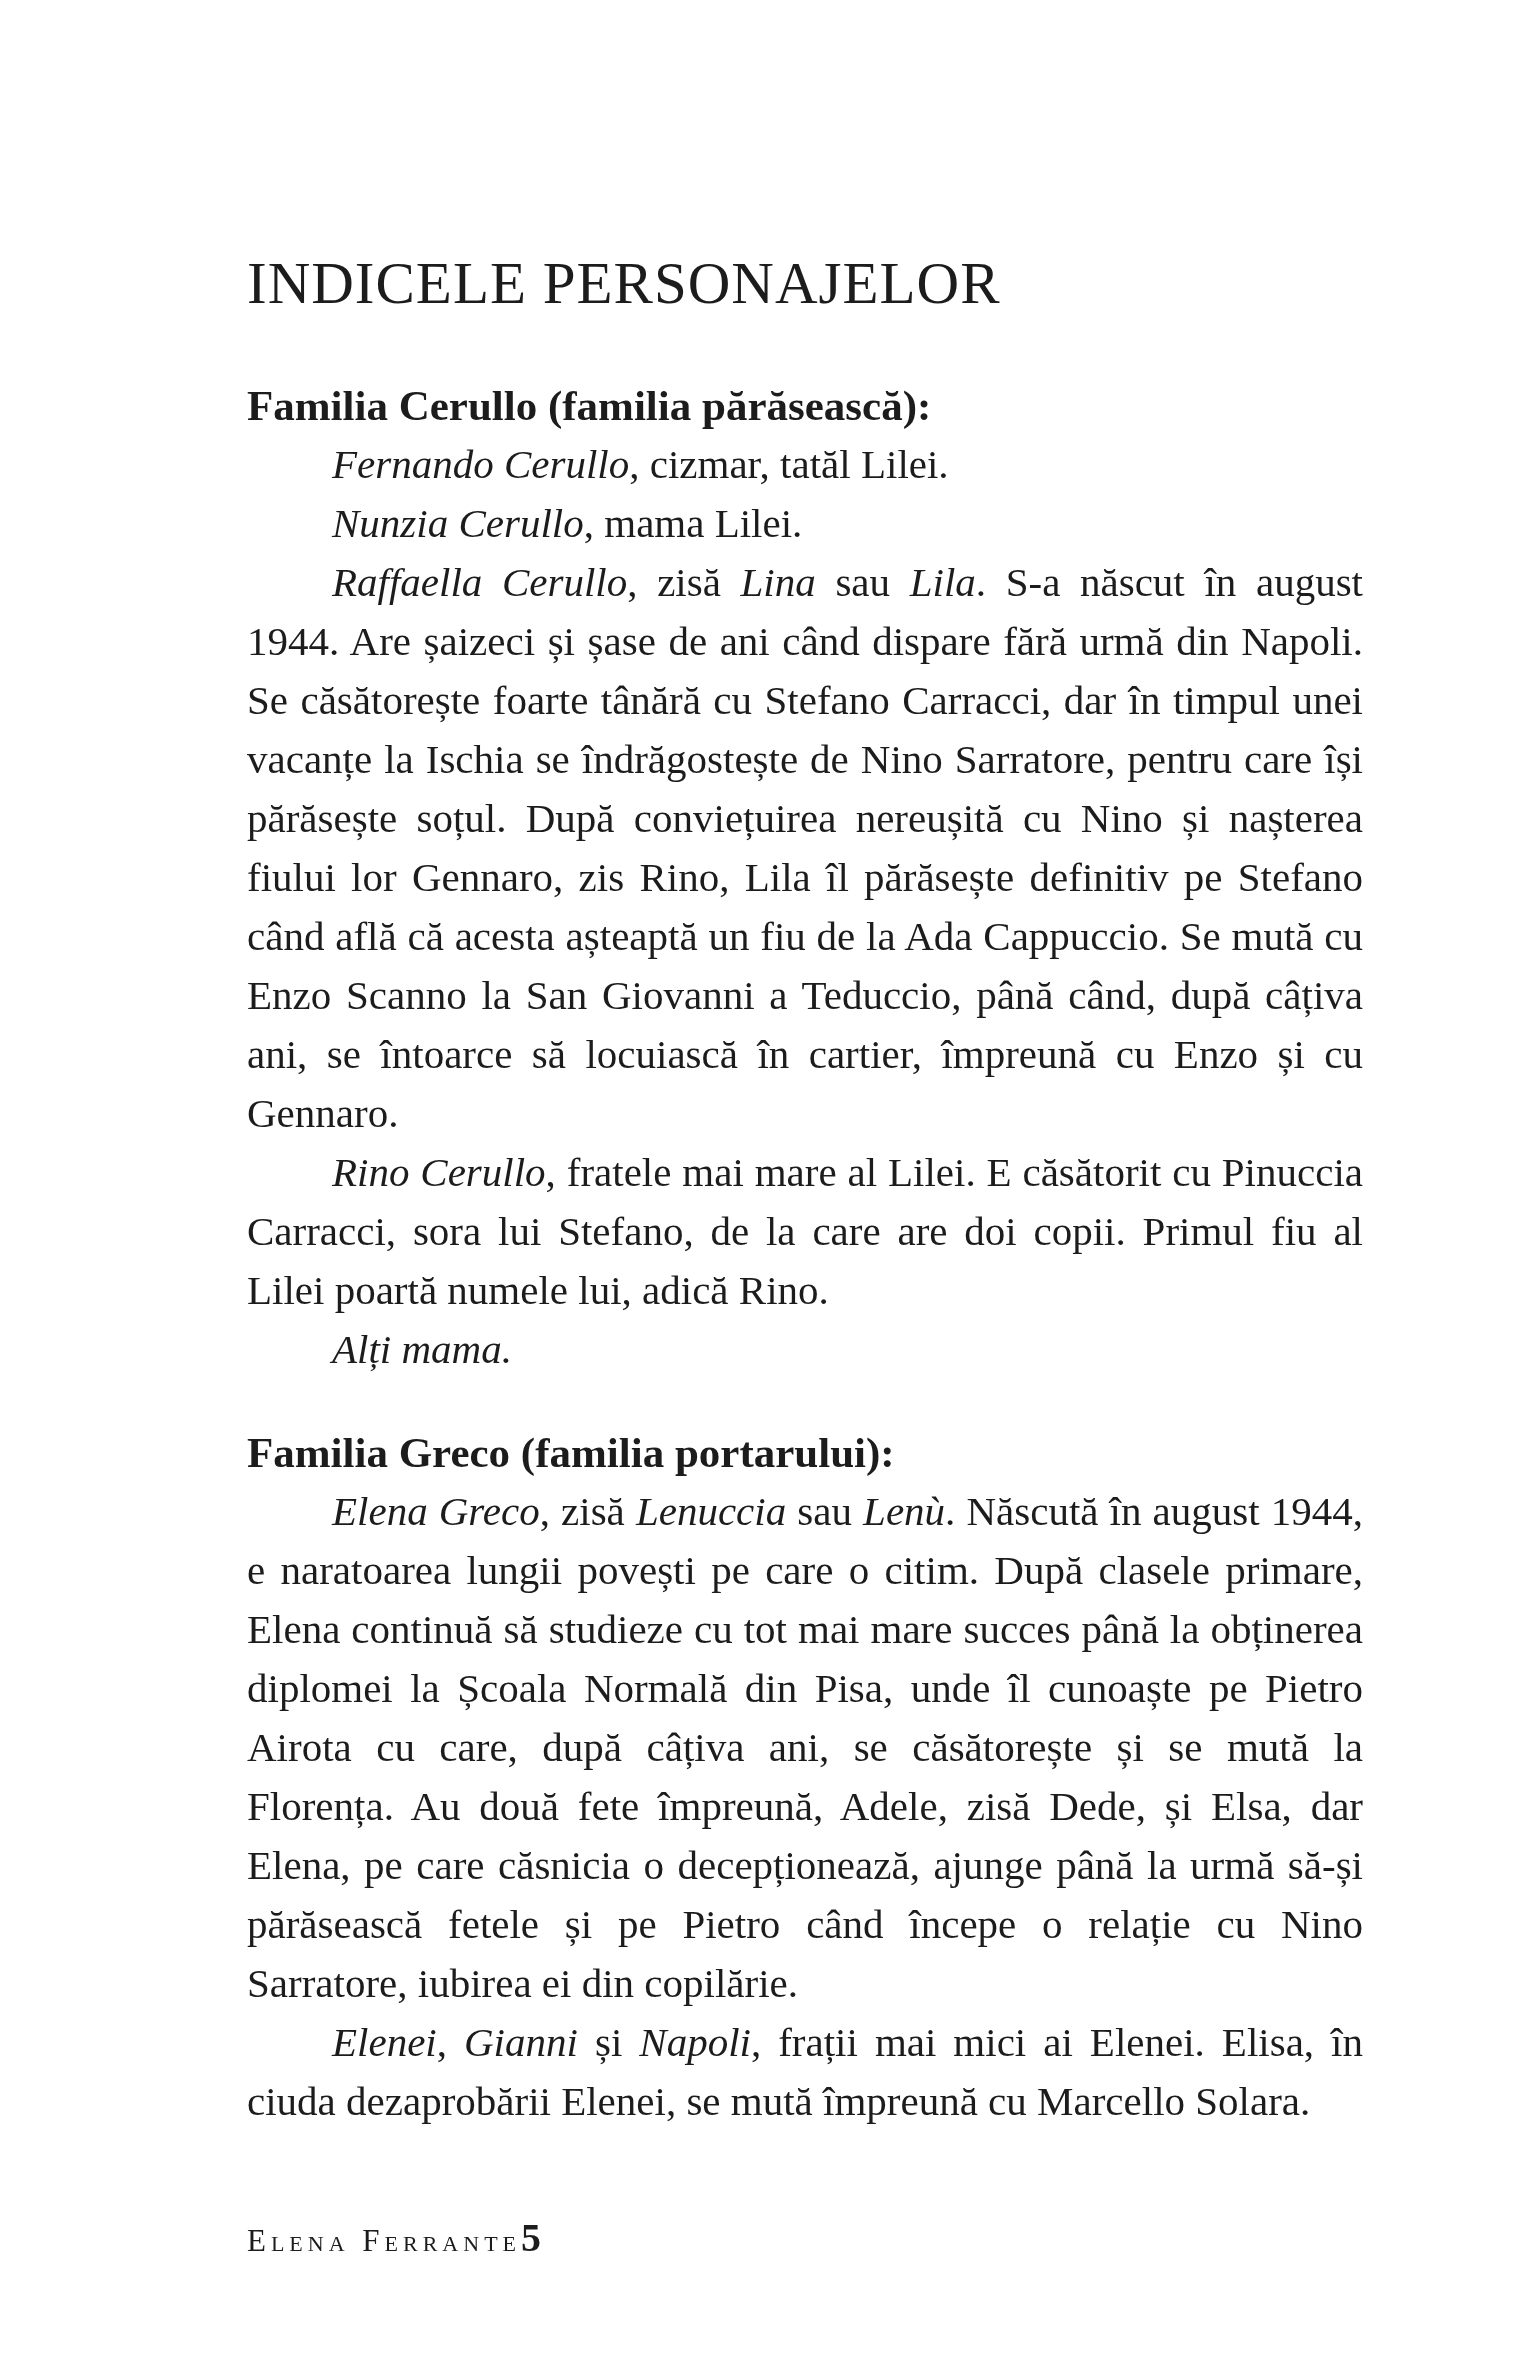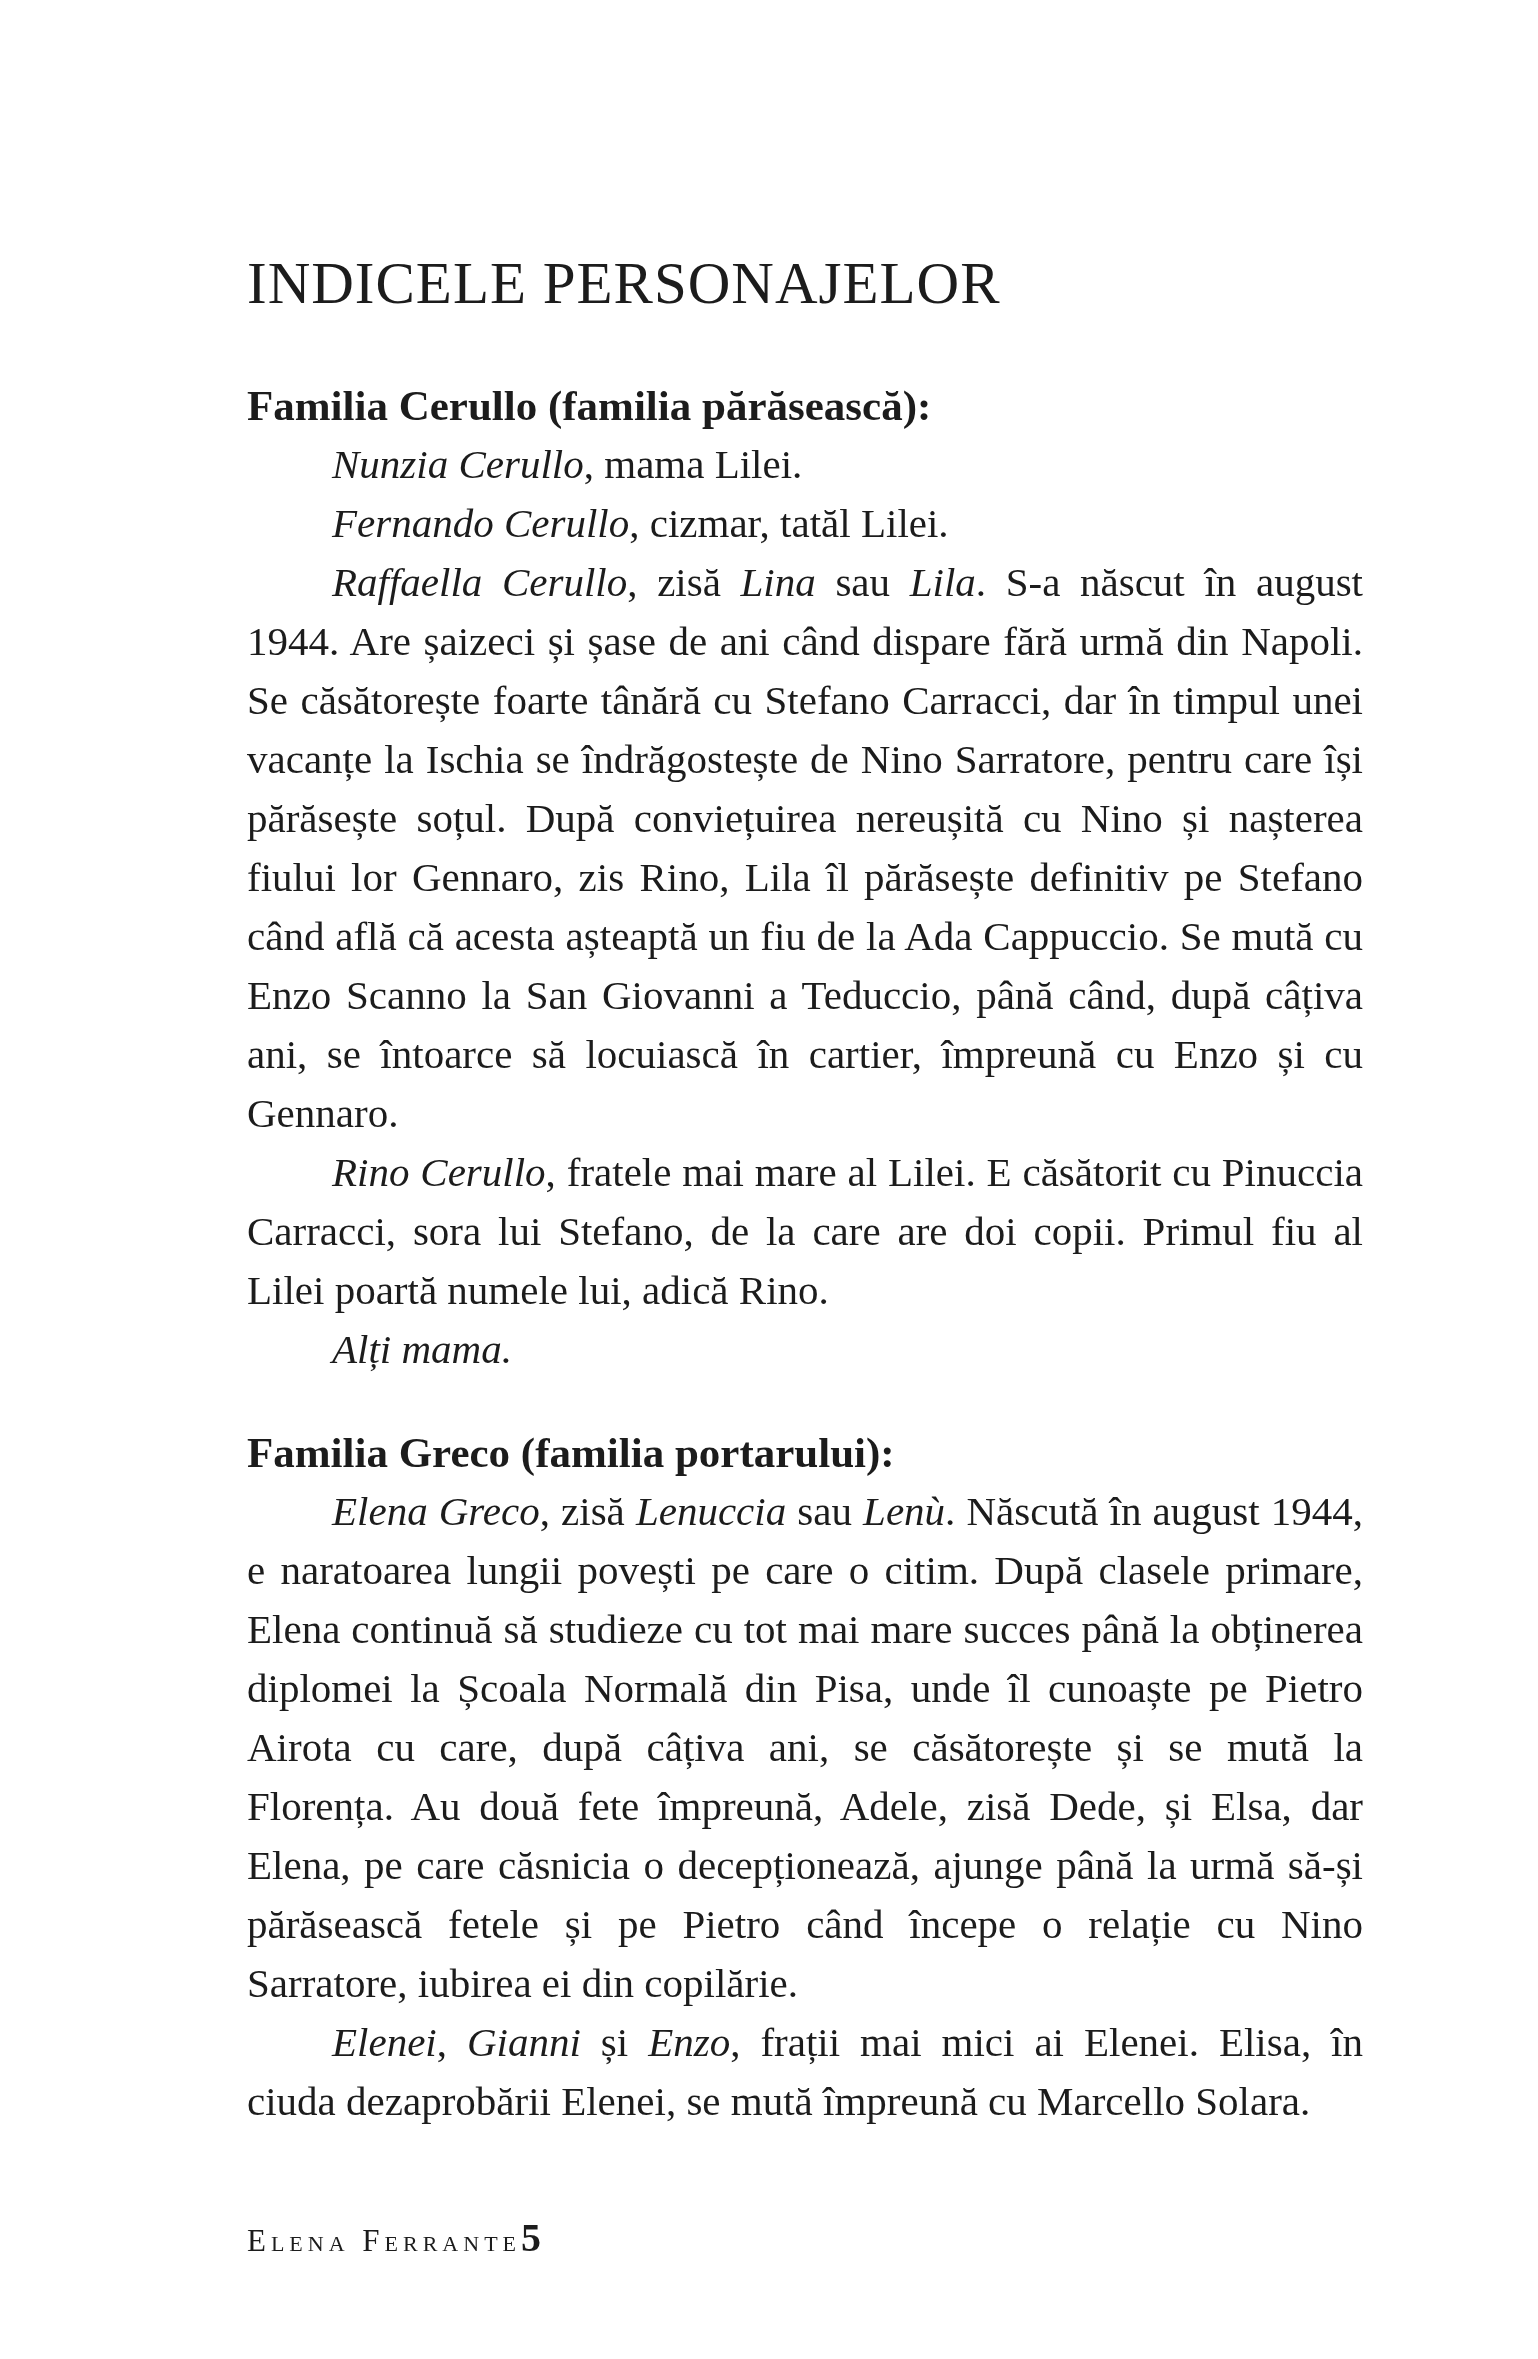--- a/index.html
+++ b/index.html
@@ -68,30 +68,30 @@
   }
 </style>
 </head>
 <body>
 
 <main class="page-column">
   <h1 class="page-title">INDICELE PERSONAJELOR</h1>
   <div id="content">
       <section class="section">
         <h2 class="family-heading">Familia Cerullo (familia părăsească):</h2>
+        <p class="character-paragraph"><em>Fernando Cerullo</em><span>, cizmar, tatăl Lilei.</span></p>
         <p class="character-paragraph"><em>Nunzia Cerullo</em><span>, mama Lilei.</span></p>
-        <p class="character-paragraph"><em>Fernando Cerullo</em><span>, cizmar, tatăl Lilei.</span></p>
         <p class="character-paragraph"><em>Raffaella Cerullo</em><span>, zisă </span><em>Lina</em><span> sau </span><em>Lila</em><span>. S-a născut în august 1944. Are șaizeci și șase de ani când dispare fără urmă din Napoli. Se căsătorește foarte tânără cu Stefano Carracci, dar în timpul unei vacanțe la Ischia se îndrăgostește de Nino Sarratore, pentru care își părăsește soțul. După conviețuirea nereușită cu Nino și nașterea fiului lor Gennaro, zis Rino, Lila îl părăsește definitiv pe Stefano când află că acesta așteaptă un fiu de la Ada Cappuccio. Se mută cu Enzo Scanno la San Giovanni a Teduccio, până când, după câțiva ani, se întoarce să locuiască în cartier, împreună cu Enzo și cu Gennaro.</span></p>
         <p class="character-paragraph"><em>Rino Cerullo</em><span>, fratele mai mare al Lilei. E căsătorit cu Pinuccia Carracci, sora lui Stefano, de la care are doi copii. Primul fiu al Lilei poartă numele lui, adică Rino.</span></p>
         <p class="character-paragraph"><em>Alți mama.</em></p>
       </section>
       <section class="section">
         <h2 class="family-heading">Familia Greco (familia portarului):</h2>
         <p class="character-paragraph"><em>Elena Greco</em><span>, zisă </span><em>Lenuccia</em><span> sau </span><em>Lenù</em><span>. Născută în august 1944, e naratoarea lungii povești pe care o citim. După clasele primare, Elena continuă să studieze cu tot mai mare succes până la obținerea diplomei la Școala Normală din Pisa, unde îl cunoaște pe Pietro Airota cu care, după câțiva ani, se căsătorește și se mută la Florența. Au două fete împreună, Adele, zisă Dede, și Elsa, dar Elena, pe care căsnicia o decepționează, ajunge până la urmă să-și părăsească fetele și pe Pietro când începe o relație cu Nino Sarratore, iubirea ei din copilărie.</span></p>
-        <p class="character-paragraph"><em>Elenei</em><span>, </span><em>Gianni</em><span> și </span><em>Enzo</em><span>, frații mai mici ai Elenei. Elisa, în ciuda dezaprobării Elenei, se mută împreună cu Marcello Solara.</span></p>
+        <p class="character-paragraph"><em>Elenei</em><span>, </span><em>Gianni</em><span> și </span><em>Napoli</em><span>, frații mai mici ai Elenei. Elisa, în ciuda dezaprobării Elenei, se mută împreună cu Marcello Solara.</span></p>
       </section>
     </div>
 </main>
 
 <footer class="page-footer">
   <span class="running-author">Elena Ferrante</span>
   <span class="page-number">5</span>
 </footer>
 
 </body></html>

